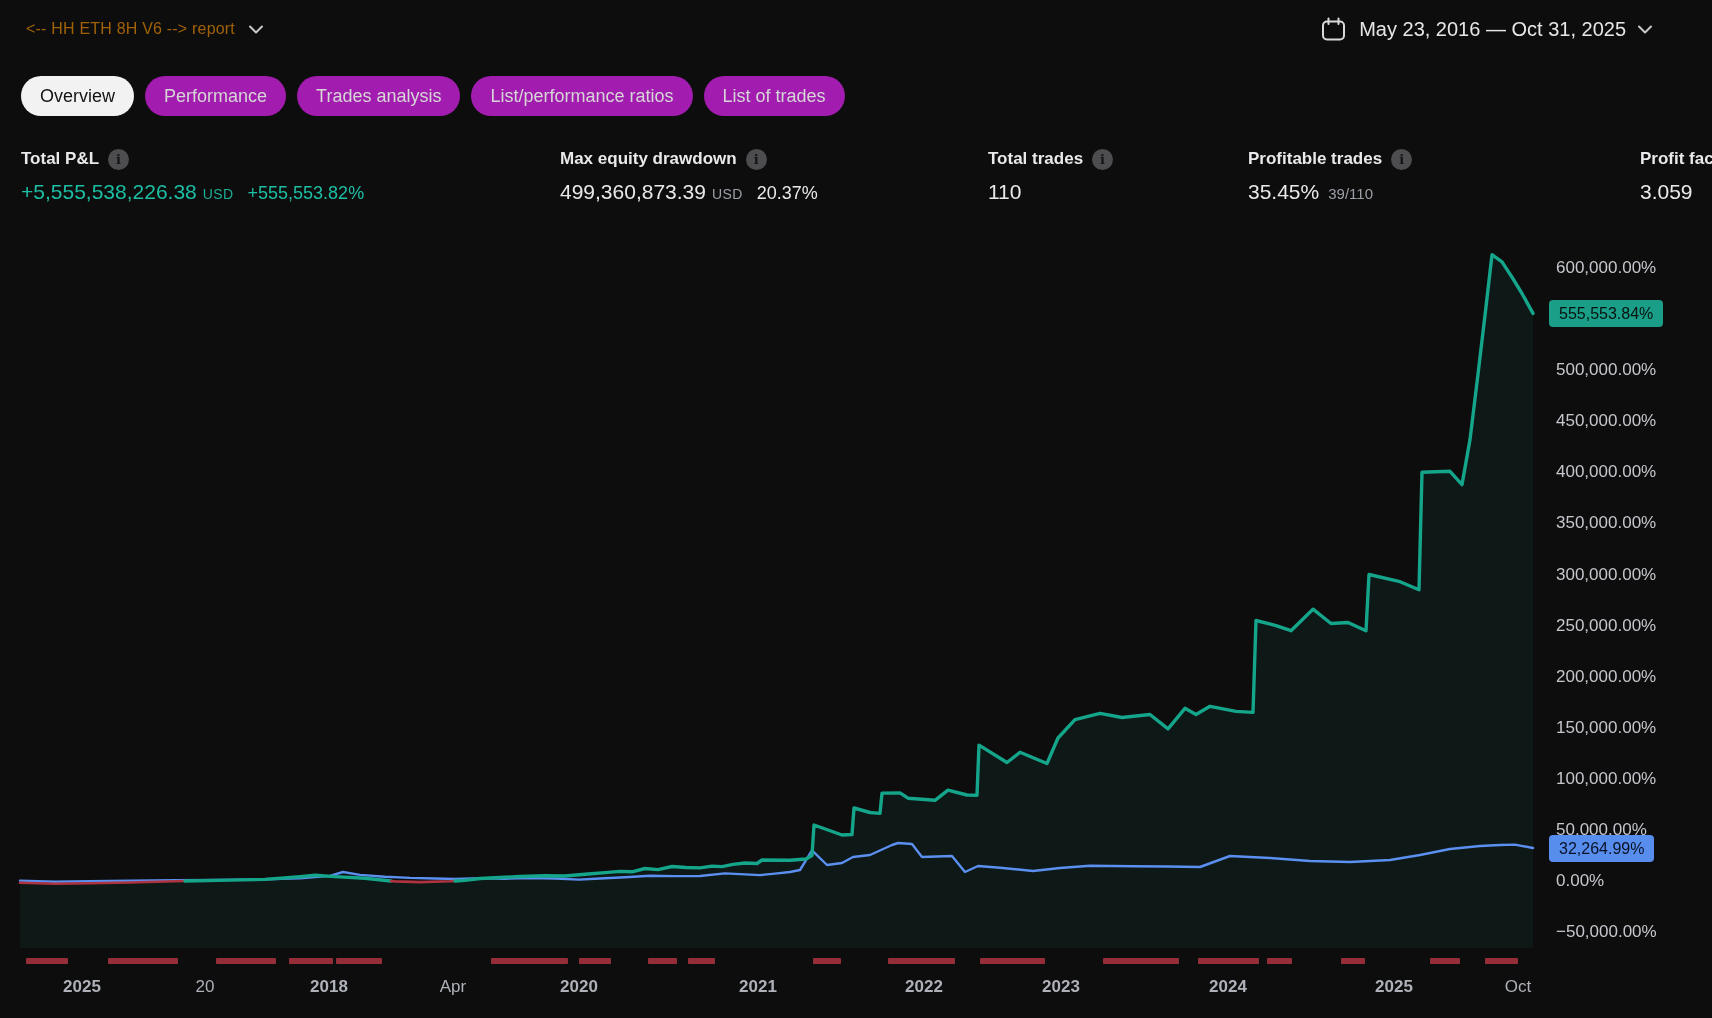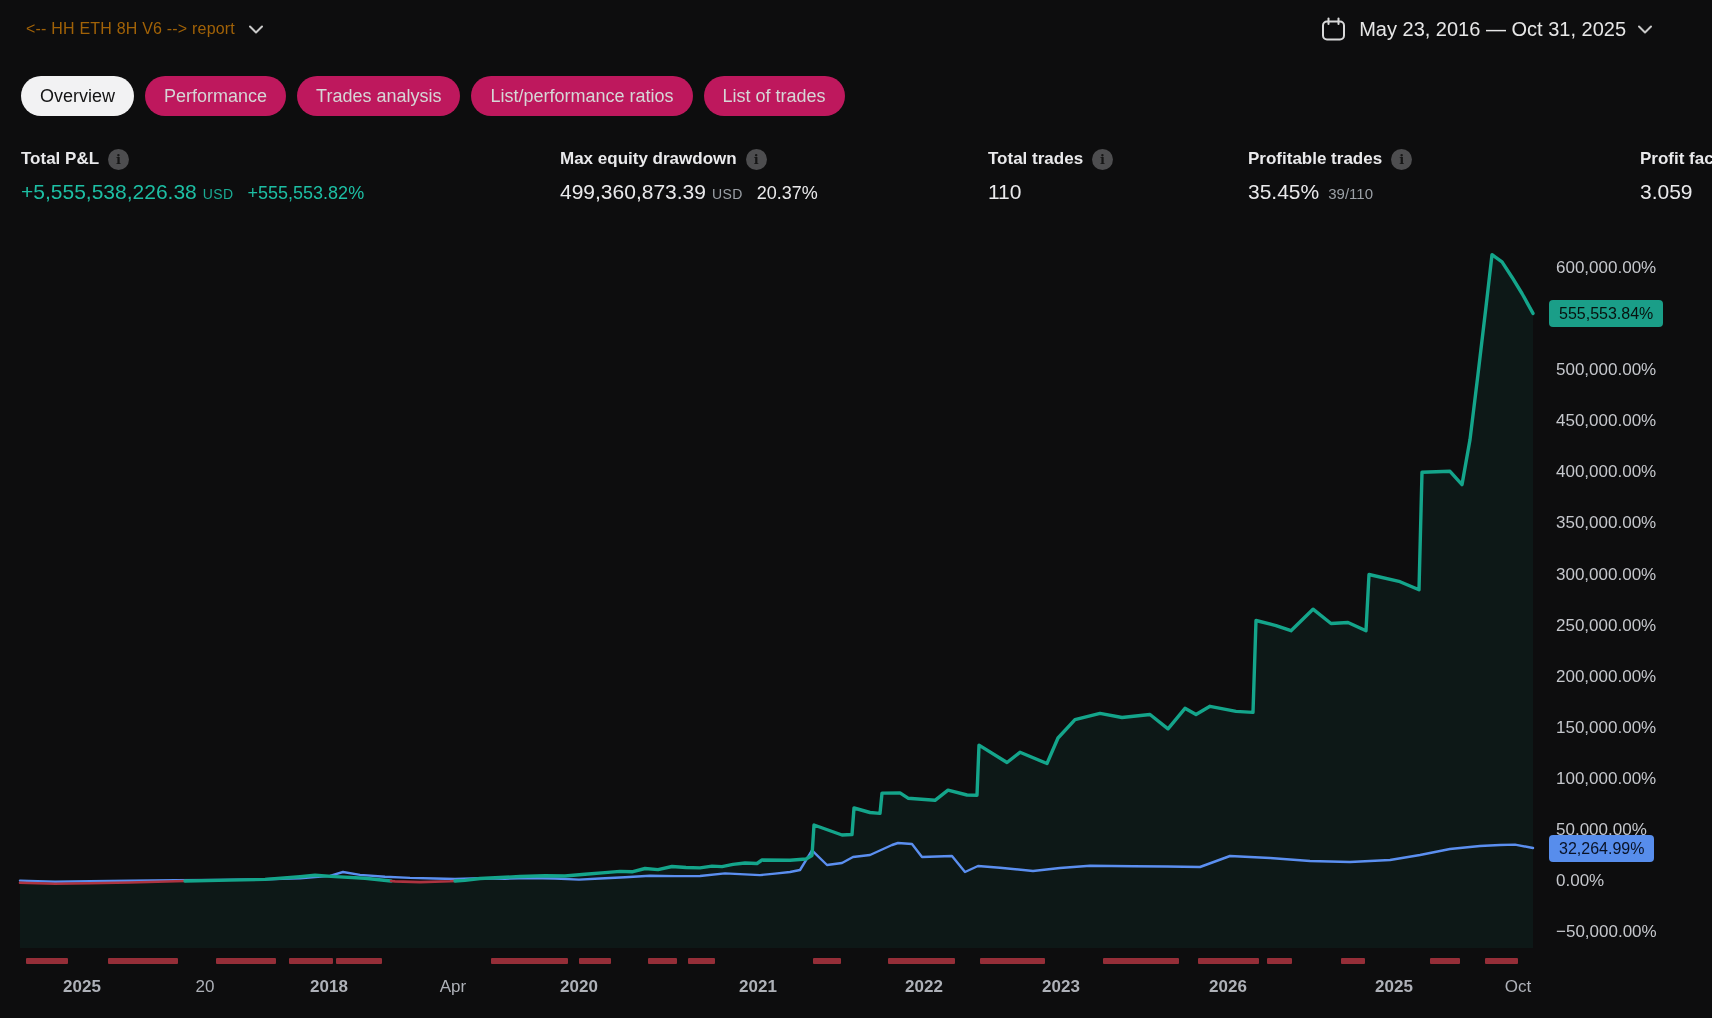--- a/index.html
+++ b/index.html
@@ -7,21 +7,21 @@
        font-family:"Liberation Sans","DejaVu Sans",sans-serif;color:#e9e9eb;}
   
   .hdr-title{position:absolute;left:26px;top:20px;display:flex;align-items:center;gap:14px;cursor:pointer;}
   .hdr-title .t{font-size:16px;font-weight:normal;color:#a16207;letter-spacing:.2px;}
   .chev{width:14px;height:9px;display:inline-block;}
   .date-picker{position:absolute;top:16px;right:60px;display:flex;align-items:center;gap:12px;cursor:pointer;}
   .date-picker .d{font-size:20px;color:#e6e6e6;}
   
   .tabbar{position:absolute;left:21px;top:76px;display:flex;gap:11px;justify-content:space-between;}
   .tab{height:40px;border:none;border-radius:20px;padding:0 19px;font-family:inherit;
-       font-size:18px;background:#be185d;color:#d6d6d6;cursor:pointer;}
+       font-size:18px;background:#a21caf;color:#d6d6d6;cursor:pointer;}
   .tab.sel{background:#f2f2f3;color:#141414;}
   
   .stats{position:absolute;left:0;top:148px;width:1712px;height:70px;}
   .stat{position:absolute;top:0;}
   .stat .lrow{display:flex;align-items:center;gap:9px;height:22px;}
   .stat .lbl{font-size:17px;font-weight:bold;color:#e9e9eb;white-space:nowrap;}
   .info{width:21px;height:21px;border-radius:50%;background:#4d4d4f;color:#151515;font-size:13px;
         font-weight:bold;display:flex;align-items:center;justify-content:center;cursor:pointer;
         font-family:"DejaVu Serif",serif;}
   .stat .vrow{margin-top:10px;display:flex;align-items:baseline;white-space:nowrap;}
@@ -163,20 +163,20 @@
       <div class="ylab" style="top: 871px;">0.00%</div>
       <div class="ylab" style="top: 922px;">−50,000.00%</div>
       <div class="xlab bold" style="left: 82px;">2025</div>
       <div class="xlab" style="left: 205px;">20</div>
       <div class="xlab bold" style="left: 329px;">2018</div>
       <div class="xlab" style="left: 453px;">Apr</div>
       <div class="xlab bold" style="left: 579px;">2020</div>
       <div class="xlab bold" style="left: 758px;">2021</div>
       <div class="xlab bold" style="left: 924px;">2022</div>
       <div class="xlab bold" style="left: 1061px;">2023</div>
-      <div class="xlab bold" style="left: 1228px;">2026</div>
+      <div class="xlab bold" style="left: 1228px;">2024</div>
       <div class="xlab bold" style="left: 1394px;">2025</div>
       <div class="xlab" style="left: 1518px;">Oct</div>
       <div class="badge" style="top: 300px; background: rgb(26, 158, 136); color: rgb(8, 18, 15);">555,553.84%</div>
       <div class="badge" style="top: 835px; background: rgb(87, 141, 236); color: rgb(9, 18, 38);">32,264.99%</div>
     </div>
 
 </div>
 
 </body></html>

